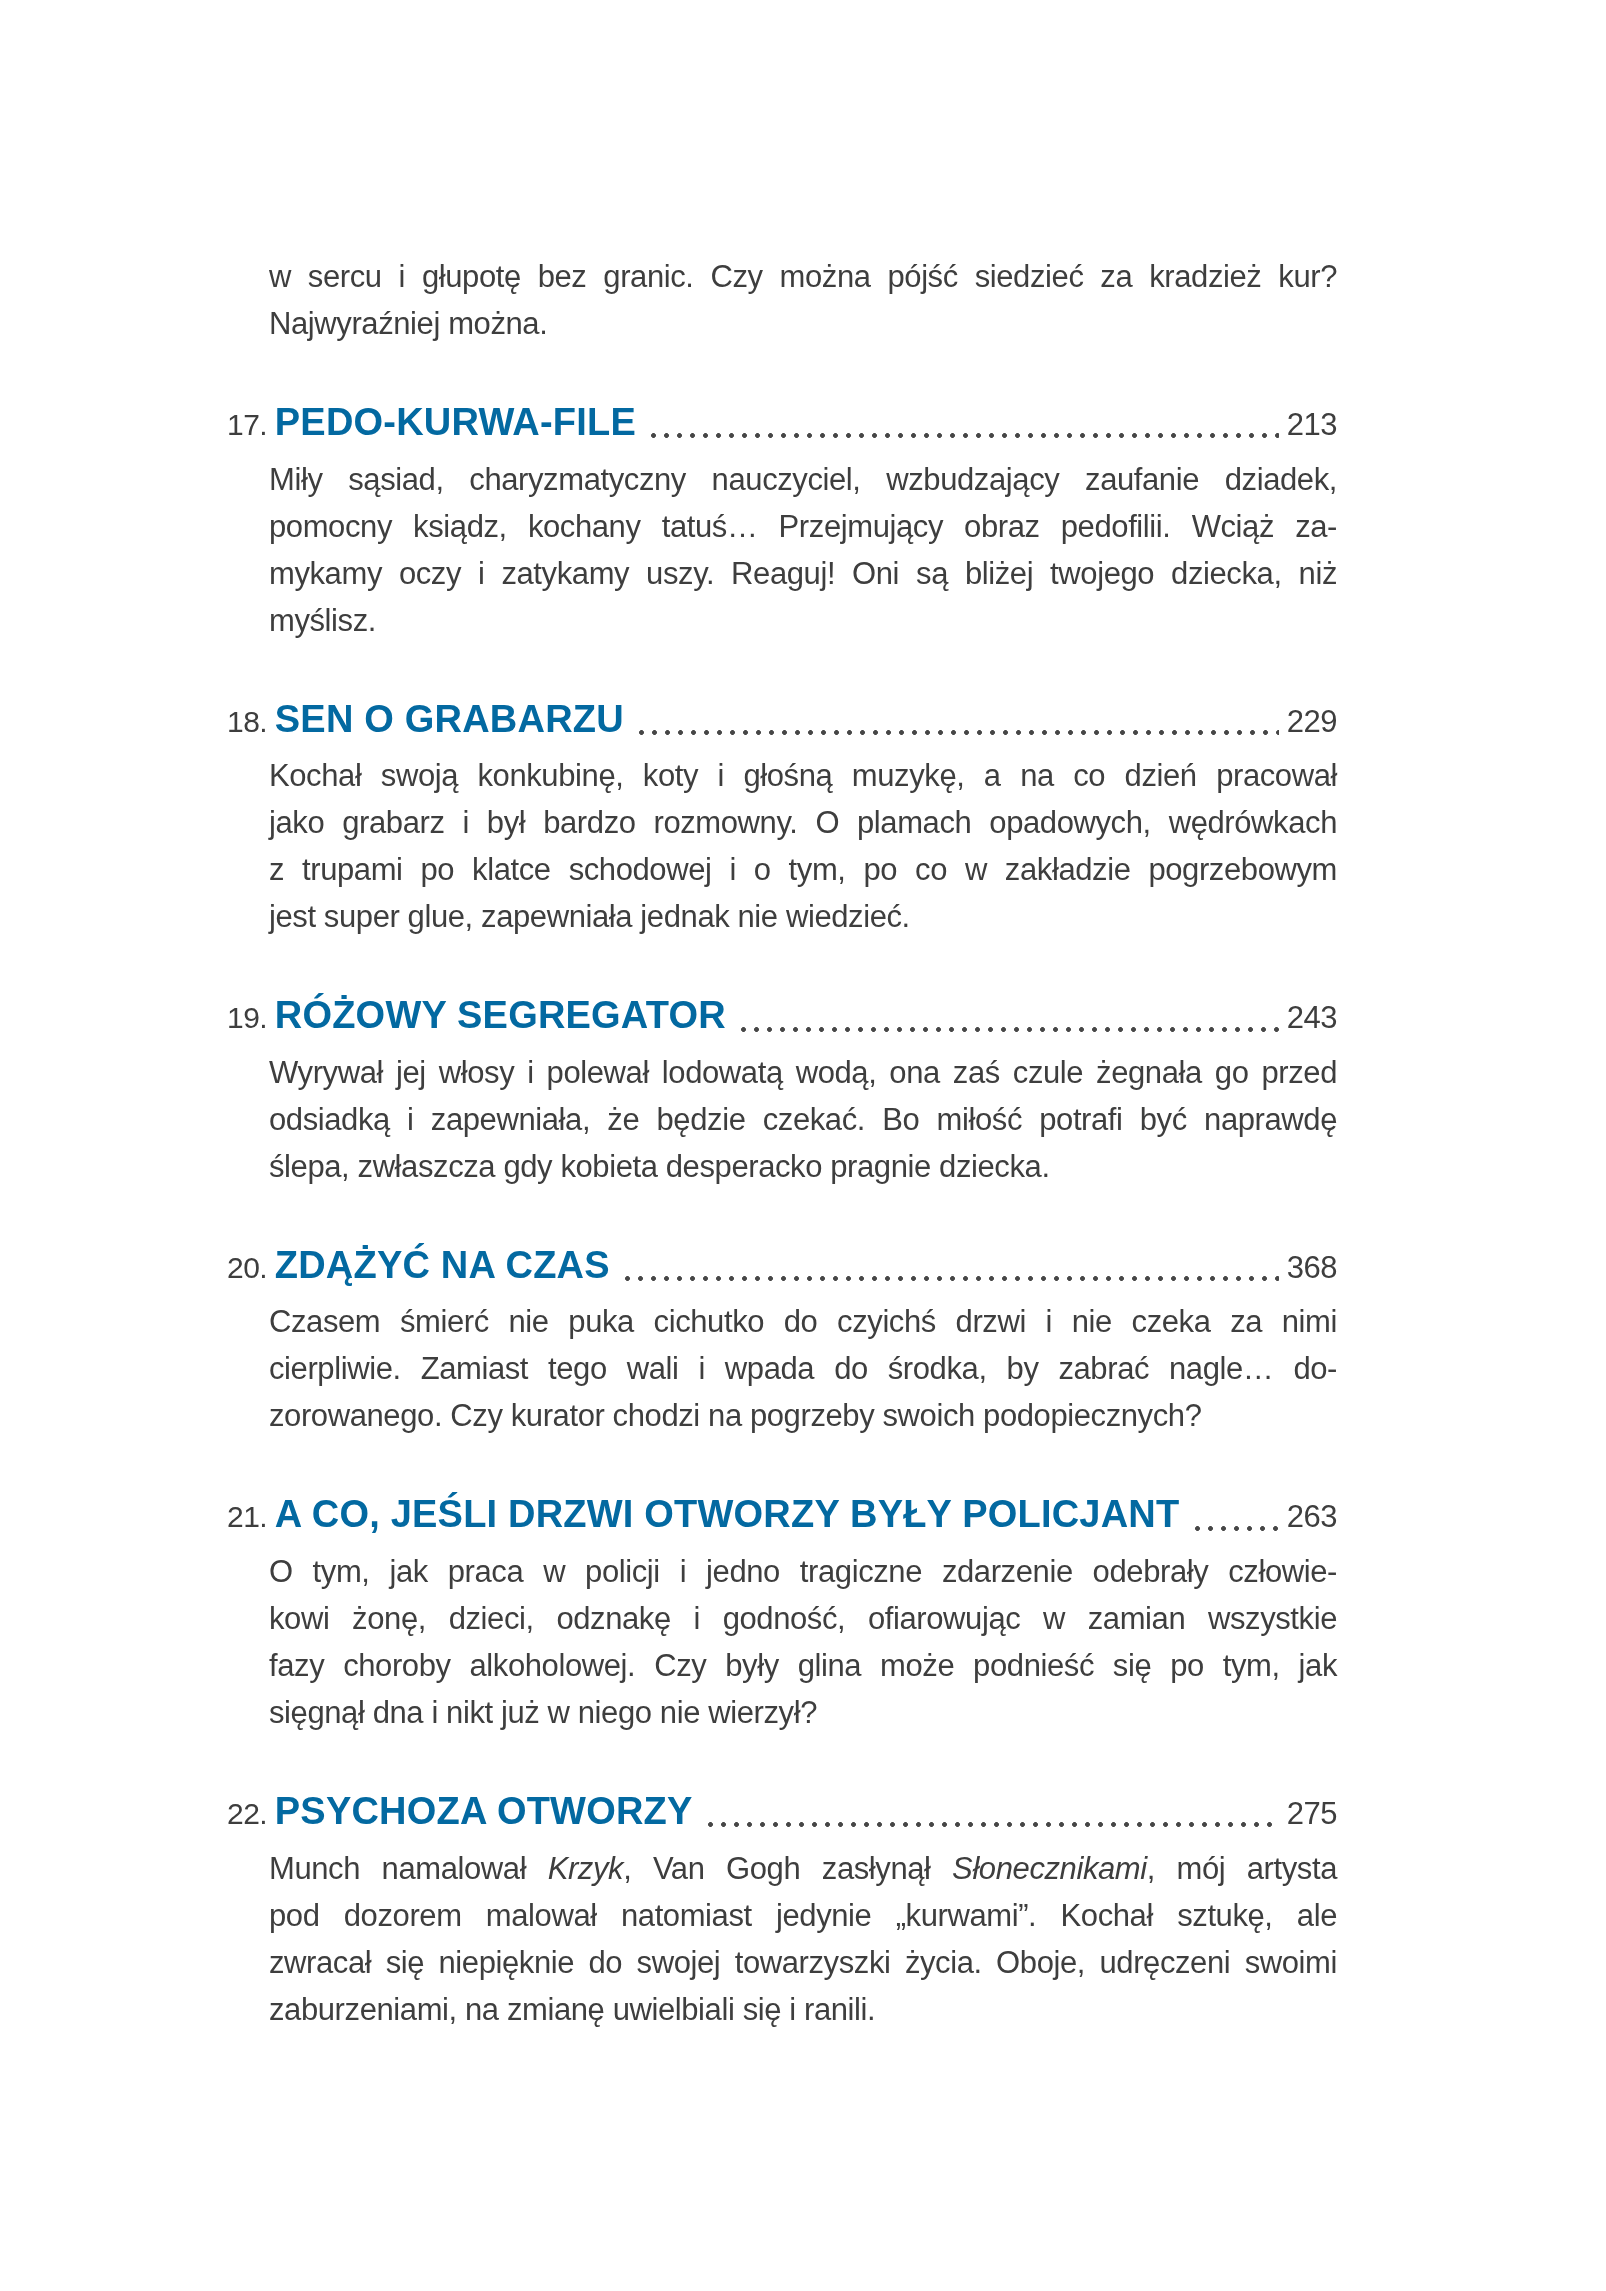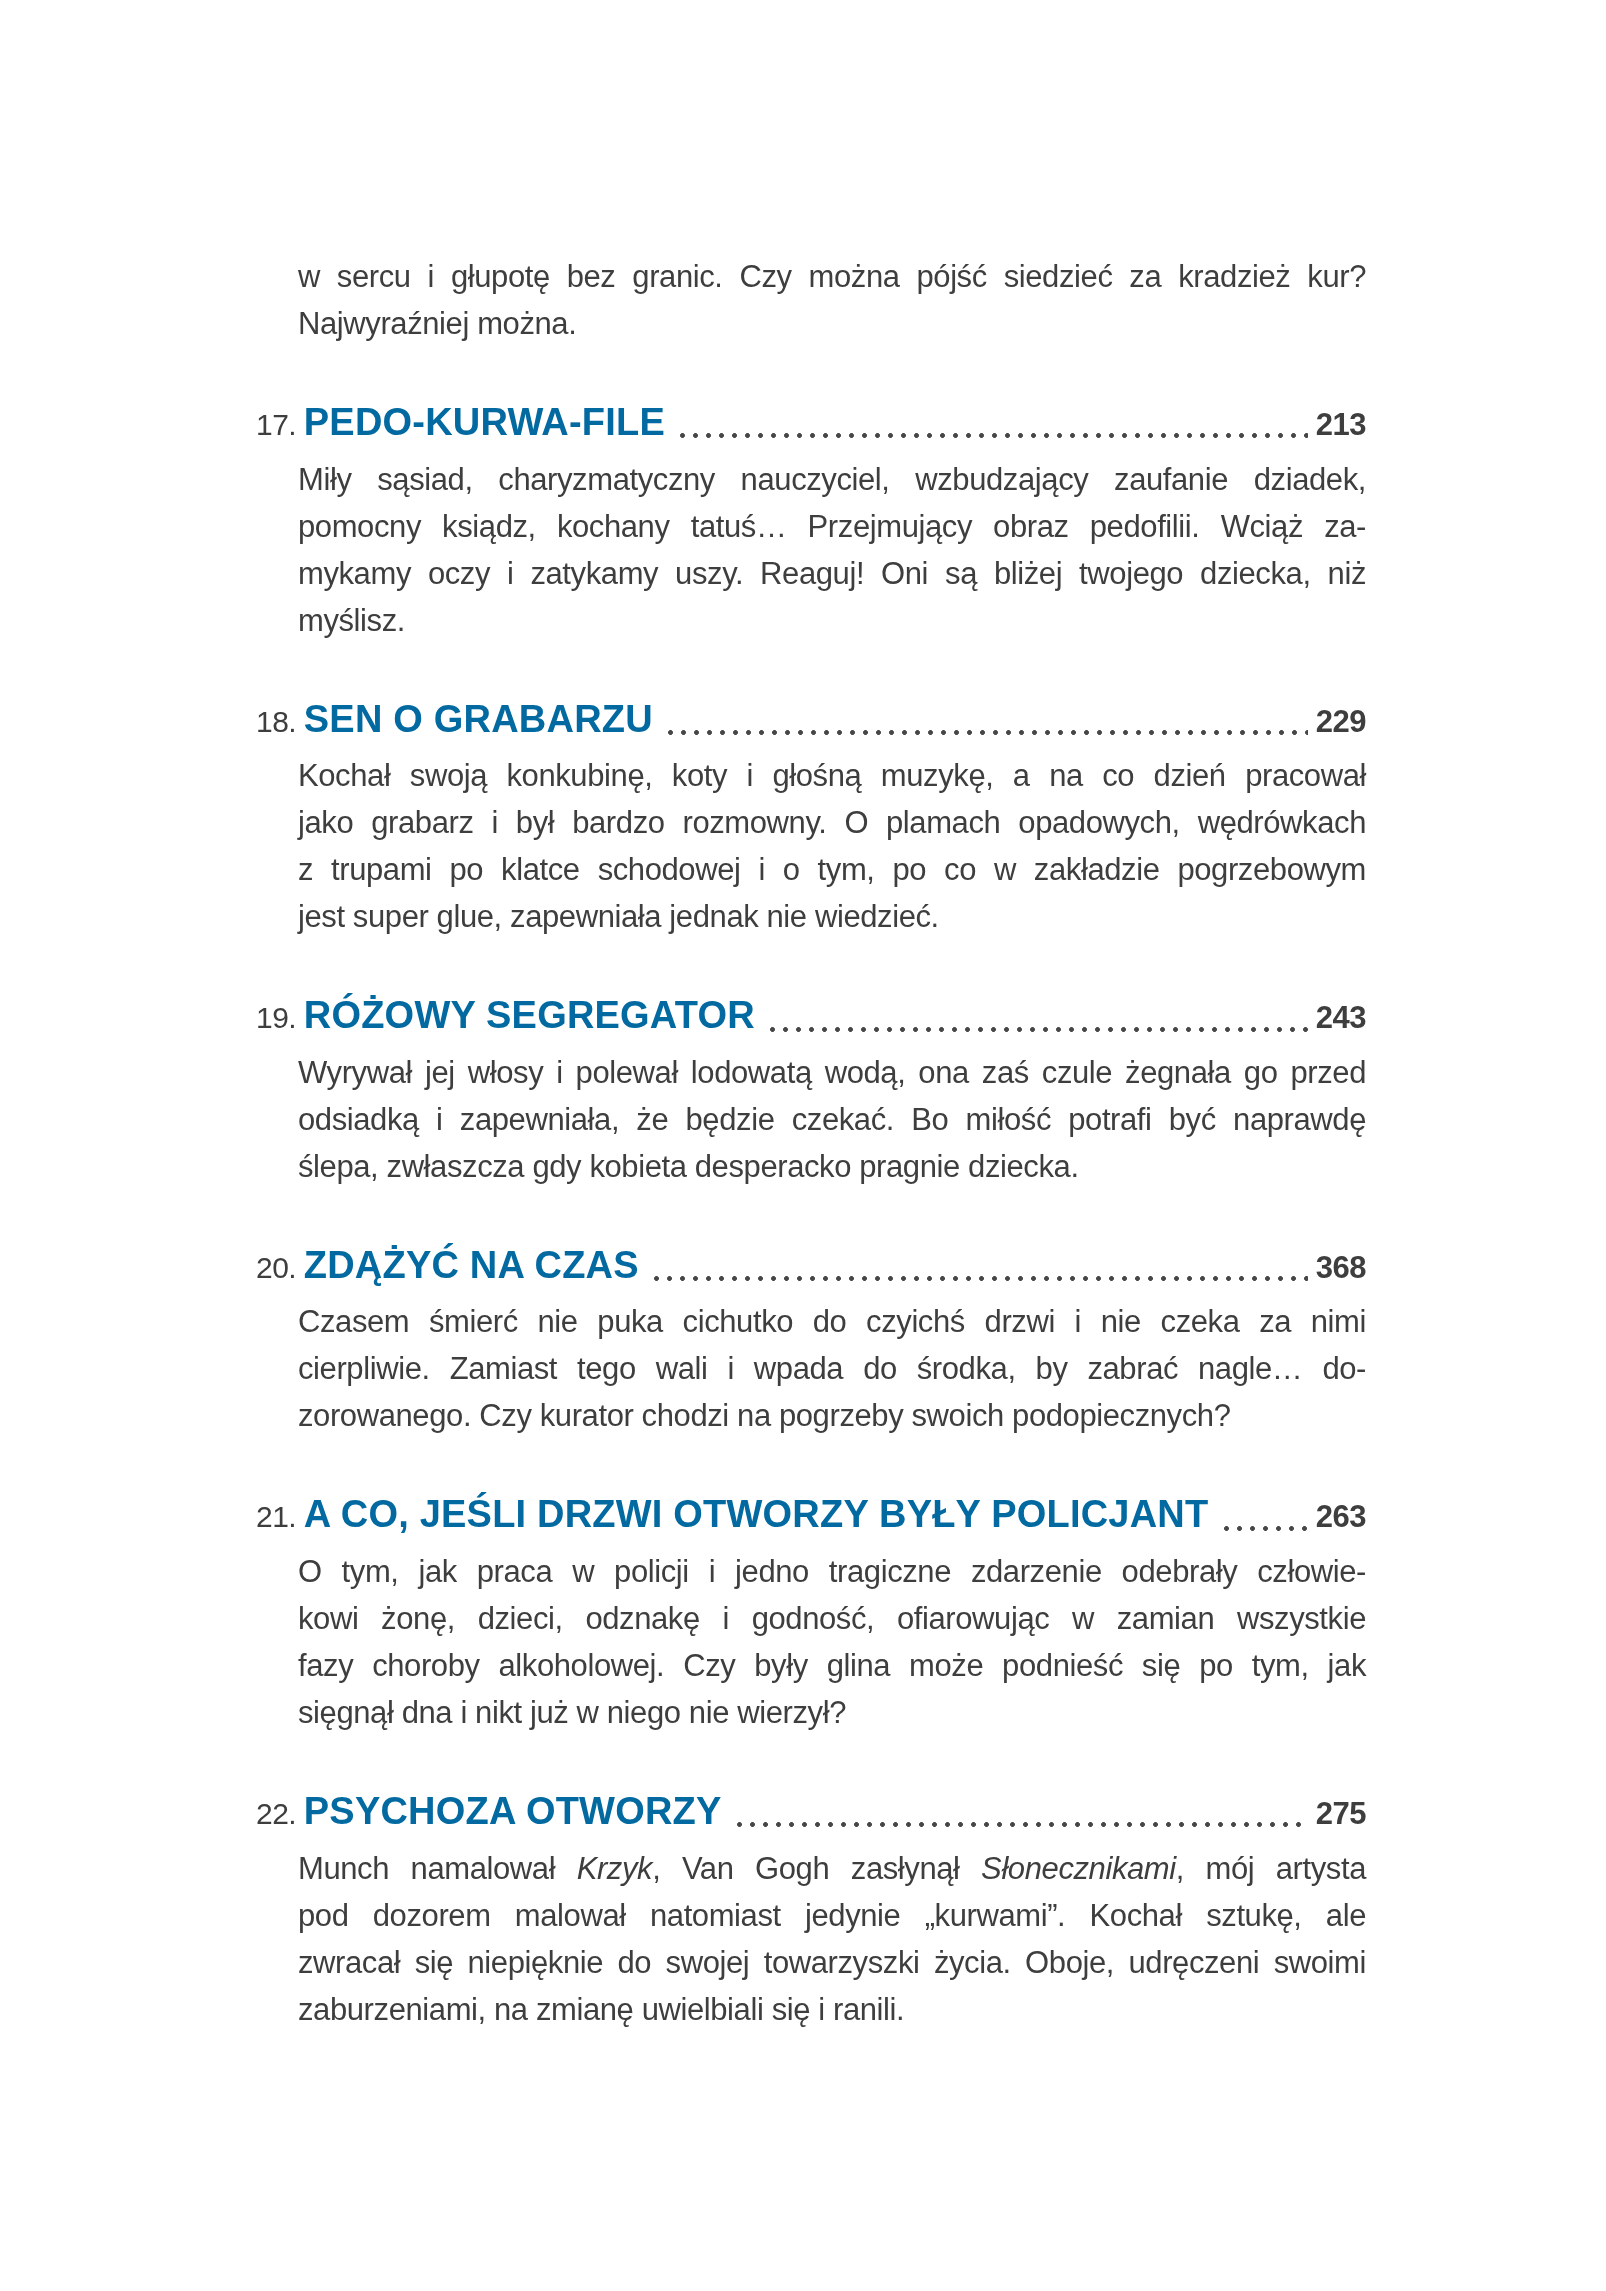--- a/index.html
+++ b/index.html
@@ -6,21 +6,21 @@
   .page{
     position:relative;
     width:1606px;height:2291px;
     background:#ffffff;
     font-family:"Liberation Sans",sans-serif;
     overflow:hidden;
     margin:0 auto;
   }
   .content{
     position:absolute;
-    left:256px;top:253px;
+    left:227px;top:253px;
     width:1110px;
   }
   
   .desc,.intro{
     margin-left:42px;
     color:#3e3e3e;
   }
   .intro{margin-top:0;}
   .desc{margin-top:7.6px;}
   .line{
@@ -67,21 +67,21 @@
     margin-left:11.4px;
     margin-right:7.6px;
     background-image:radial-gradient(circle,#474747 2.1px,transparent 2.7px);
     background-size:13px 13px;
     background-repeat:repeat-x;
     background-position:left bottom 5.7px;
   }
   .pageno{
     flex:0 0 auto;
     font-size:31px;
-    font-weight:700;
+    font-weight:400;
     letter-spacing:-0.5px;
     color:#3e3e3e;
   }
 </style>
 </head>
 <body>
 
 <div class="page">
   <div class="content">
     <div class="intro">

